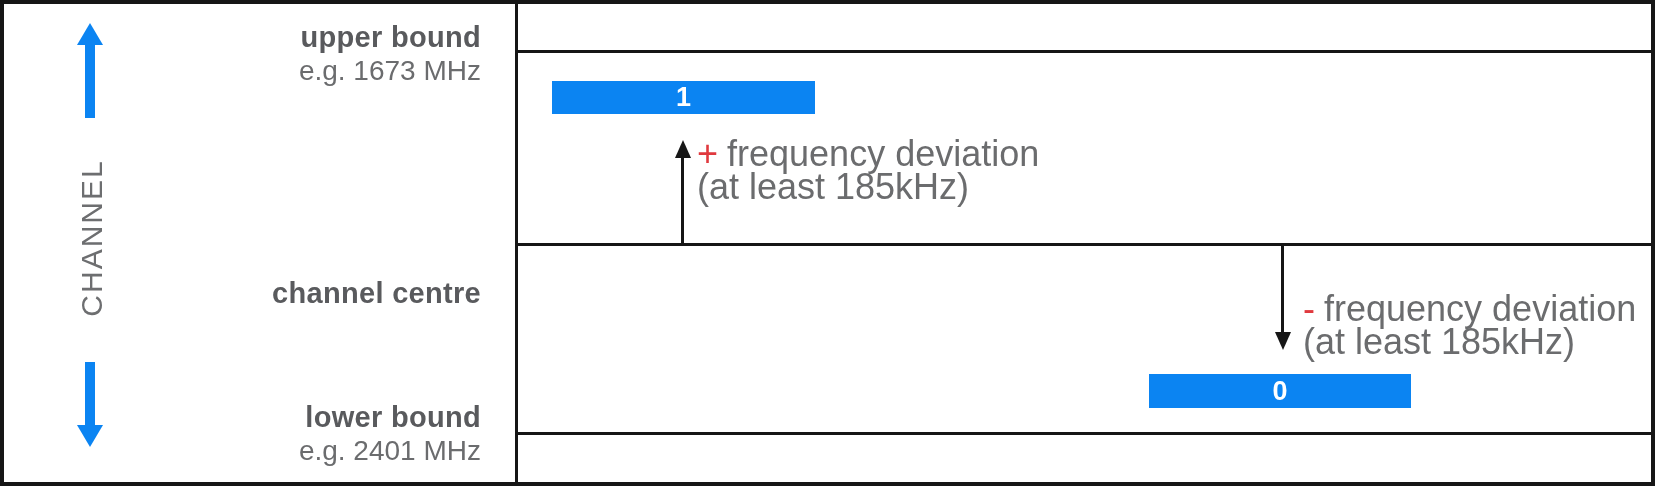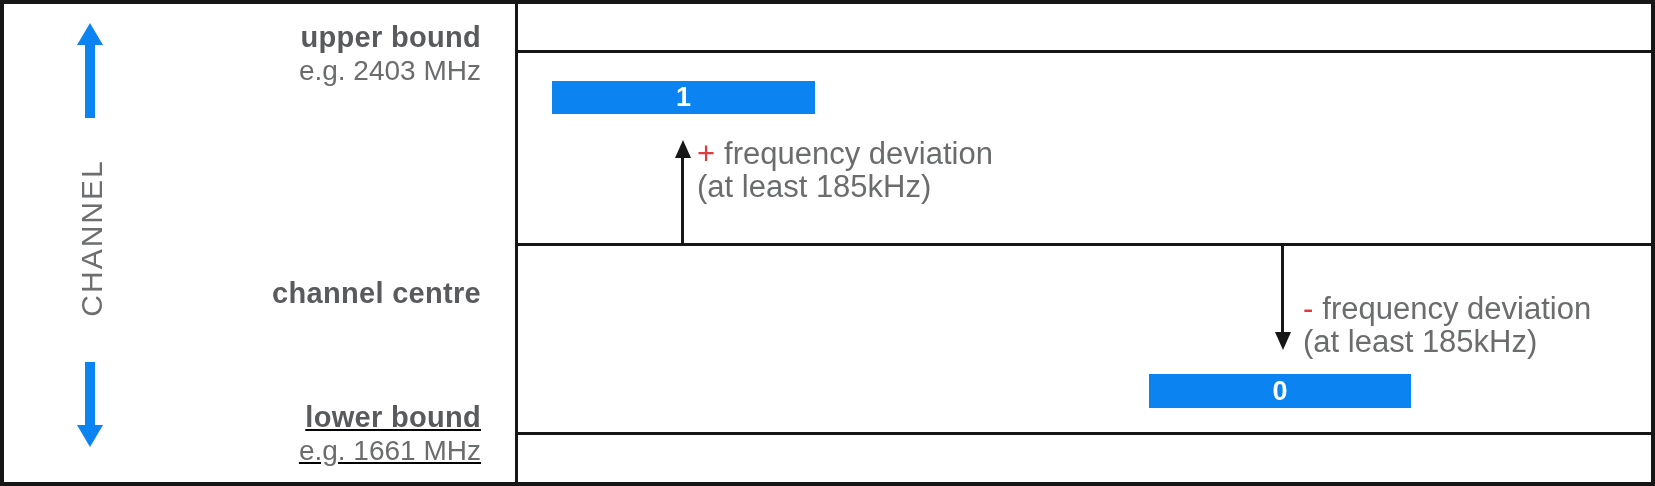--- a/index.html
+++ b/index.html
@@ -11,21 +11,21 @@
   
   .vline{position:absolute;left:511px;top:0;bottom:0;width:3px;background:#161616;}
   .hline{position:absolute;left:511px;right:0;height:3px;background:#161616;}
   .hline.upper{top:46px;}
   .hline.centre{top:239px;}
   .hline.lower{top:428px;}
   
   .level{position:absolute;right:1170px;text-align:right;white-space:nowrap;}
   .level.upper{top:17px;margin-left:42px;}
   .level.centre{top:237px;margin-top:36px;}
-  .level.lower{top:397px;text-decoration:underline;}
+  .level.lower{top:397px;}
   .level .name{font-weight:bold;font-size:29px;line-height:33px;color:#595a5d;letter-spacing:.3px;}
   .level .eg{font-size:28px;line-height:33px;color:#6b6c6e;}
   
   .axis-title{position:absolute;left:88px;top:234px;width:0;height:0;}
   .axis-title span{
     position:absolute;display:block;white-space:nowrap;
     transform:translate(-50%,-50%) rotate(-90deg);
     font-size:30px;letter-spacing:2px;color:#6d6e70;
   }
   
@@ -46,21 +46,21 @@
   .bit-bar.zero{left:1145px;top:370px;width:262px;height:34px;}
   
   .dev-shaft{position:absolute;width:3px;background:#161616;}
   .dev-head-up{position:absolute;width:0;height:0;border-left:8px solid transparent;border-right:8px solid transparent;border-bottom:18px solid #161616;}
   .dev-head-down{position:absolute;width:0;height:0;border-left:8px solid transparent;border-right:8px solid transparent;border-top:18px solid #161616;}
   .dev-up .dev-shaft{left:677px;top:152px;height:87px;}
   .dev-up .dev-head-up{left:671px;top:136px;}
   .dev-down .dev-shaft{left:1277px;top:242px;height:90px;}
   .dev-down .dev-head-down{left:1271px;top:328px;}
   
-  .annot{position:absolute;font-size:31px;line-height:33px;color:#6b6c6e;white-space:nowrap;}
+  .annot{position:absolute;font-size:36px;line-height:33px;color:#6b6c6e;white-space:nowrap;}
   .annot.plus{left:693px;top:133px;}
   .annot.minus{left:1299px;top:288px;}
   .annot .sign{color:#e0393e;margin-right:9px;}
 </style>
 </head>
 <body>
 
 <div class="canvas">
 
   <div class="axis-arrow up">
@@ -70,28 +70,28 @@
   <div class="axis-title">
     <span>CHANNEL</span>
   </div>
   <div class="axis-arrow down">
     <div class="shaft"></div>
     <div class="head-down"></div>
   </div>
 
   <div class="level upper">
     <div class="name">upper bound</div>
-    <div class="eg">e.g. 2403 MHz</div>
+    <div class="eg">e.g. 1673 MHz</div>
   </div>
   <div class="level centre">
     <div class="name">channel centre</div>
   </div>
   <div class="level lower">
     <div class="name">lower bound</div>
-    <div class="eg">e.g. 1661 MHz</div>
+    <div class="eg">e.g. 2401 MHz</div>
   </div>
 
   <div class="vline"></div>
   <div class="hline upper"></div>
   <div class="hline centre"></div>
   <div class="hline lower"></div>
 
   <div class="bit-bar one">
     <span>1</span>
   </div>

